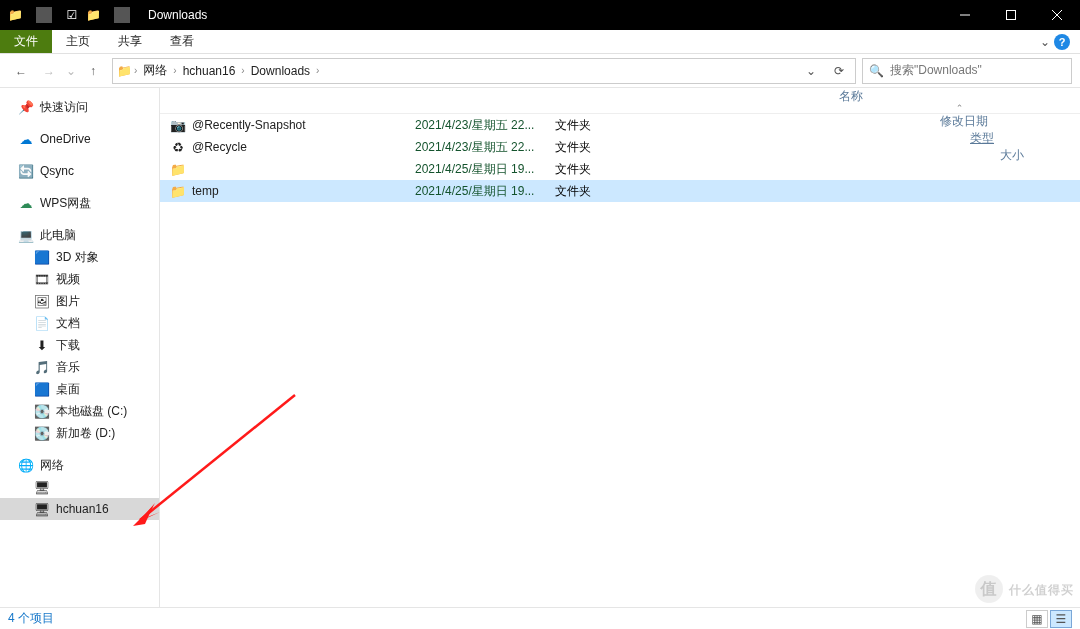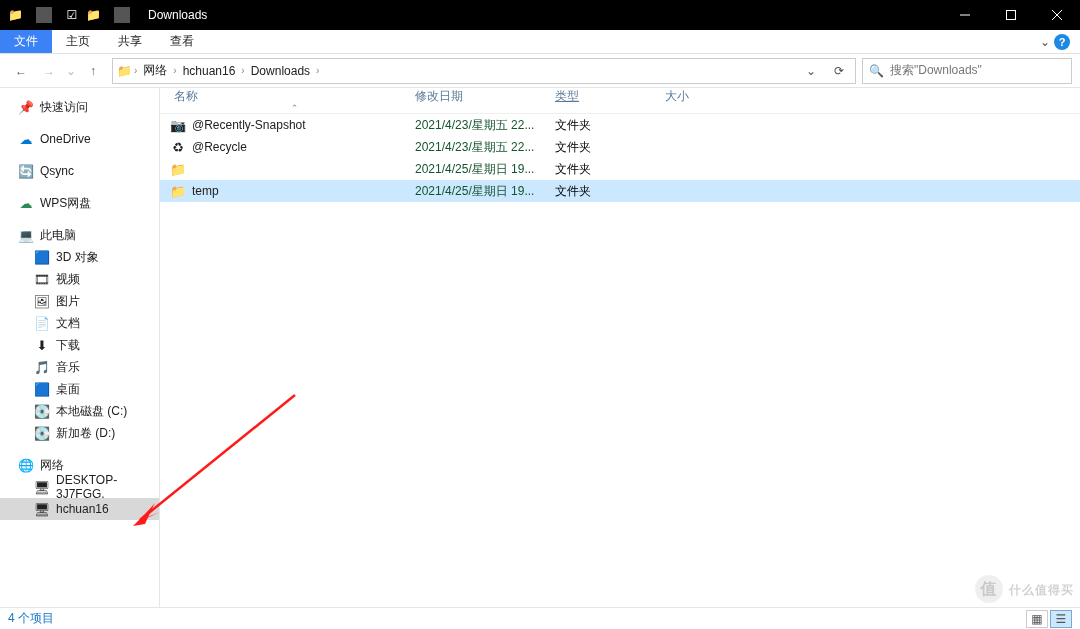--- a/index.html
+++ b/index.html
@@ -6,21 +6,21 @@
 html,body{width:1080px;height:629px;background:#fff;overflow:hidden;position:relative;}
 .titlebar{height:30px;background:#000;display:flex;align-items:center;color:#fff;}
 .titlebar .tb-icons{display:flex;align-items:center;gap:6px;padding:0 8px;}
 .titlebar .tb-icons span{width:16px;height:16px;display:inline-flex;align-items:center;justify-content:center;}
 .titlebar .tb-sep{width:1px;height:18px;background:#555;margin:0 6px;}
 .titlebar .tb-title{margin-left:4px;color:#fff;}
 .winbtns{margin-left:auto;display:flex;}
 .winbtns div{width:46px;height:30px;display:flex;align-items:center;justify-content:center;color:#fff;}
 .ribbonbar{height:24px;background:#fff;display:flex;align-items:stretch;border-bottom:1px solid #e1e1e1;}
 .ribbonbar .tab{padding:0 14px;display:flex;align-items:center;color:#222;cursor:default;}
-.ribbonbar .tab.active{background:#3b82f6;color:#fff;}
+.ribbonbar .tab.active{background:#4d7c0f;color:#fff;}
 .ribbonbar .spacer{flex:1;}
 .ribbonbar .help{display:flex;align-items:center;padding:0 10px;color:#1979ca;gap:4px;}
 .help-circle{width:16px;height:16px;border-radius:50%;background:#1e88e5;color:#fff;display:inline-flex;align-items:center;justify-content:center;font-weight:bold;font-size:11px;}
 .addrbar{height:34px;display:flex;align-items:center;padding:4px 8px;gap:6px;border-bottom:1px solid #e5e5e5;}
 .navbtns{display:flex;align-items:center;gap:2px;}
 .navbtn{width:26px;height:26px;display:flex;align-items:center;justify-content:center;color:#555;border-radius:2px;}
 .navbtn.disabled{color:#bbb;}
 .addrbox{flex:1;height:26px;border:1px solid #ccc;display:flex;align-items:center;padding:0 4px;gap:2px;}
 .crumb{padding:2px 4px;color:#222;display:flex;align-items:center;gap:3px;}
 .crumb-sep{color:#888;font-size:10px;}
@@ -28,21 +28,21 @@
 .addr-act{width:24px;height:22px;display:flex;align-items:center;justify-content:center;color:#555;}
 .searchbox{width:210px;height:26px;border:1px solid #ccc;display:flex;align-items:center;padding:0 6px;color:#777;gap:6px;}
 .body{display:flex;height:calc(629px - 30px - 24px - 34px - 22px);}
 .nav{width:160px;border-right:1px solid #e5e5e5;padding:8px 0;overflow:hidden;}
 .nav-item{height:22px;display:flex;align-items:center;gap:6px;padding-left:18px;color:#222;cursor:default;}
 .nav-item.sub{padding-left:34px;}
 .nav-item.selected{background:#d8d8d8;}
 .nav-item .ico{width:16px;height:16px;display:inline-flex;align-items:center;justify-content:center;font-size:13px;}
 .nav-gap{height:10px;}
 .content{flex:1;display:flex;flex-direction:column;}
-.col-headers{height:26px;display:flex;align-items:flex-start;border-bottom:1px solid #eee;color:#5b7a99;padding-left:10px;}
+.col-headers{height:26px;display:flex;align-items:flex-end;border-bottom:1px solid #eee;color:#5b7a99;padding-left:10px;flex-direction:column;}
 .col-name{width:245px;padding-left:4px;}
 .col-date{width:140px;}
 .col-type{width:110px;text-decoration:underline;}
 .col-size{width:80px;}
 .sort-ind{width:100%;display:flex;justify-content:center;color:#888;font-size:9px;margin-top:-2px;}
 .rows{flex:1;}
 .row{height:22px;display:flex;align-items:center;padding-left:10px;color:#222;}
 .row.sel{background:#cce8ff;}
 .row .c-name{width:245px;display:flex;align-items:center;gap:6px;}
 .row .c-date{width:140px;color:#14532d;}
@@ -192,21 +192,20 @@
         <span class="ico">💽</span>
         <span>新加卷 (D:)</span>
       </div>
     <div class="nav-gap"></div>
     <div class="nav-item">
         <span class="ico">🌐</span>
         <span>网络</span>
       </div>
     <div class="nav-item sub">
         <span class="ico">🖥</span>
-        <span>DESKTOP-3J7FGG.</span>
       </div>
     <div class="nav-item sub selected">
         <span class="ico">🖥</span>
         <span>hchuan16</span>
       </div>
   </div>
 
   <div class="content">
     <div class="col-headers">
       <div class="col-name">

